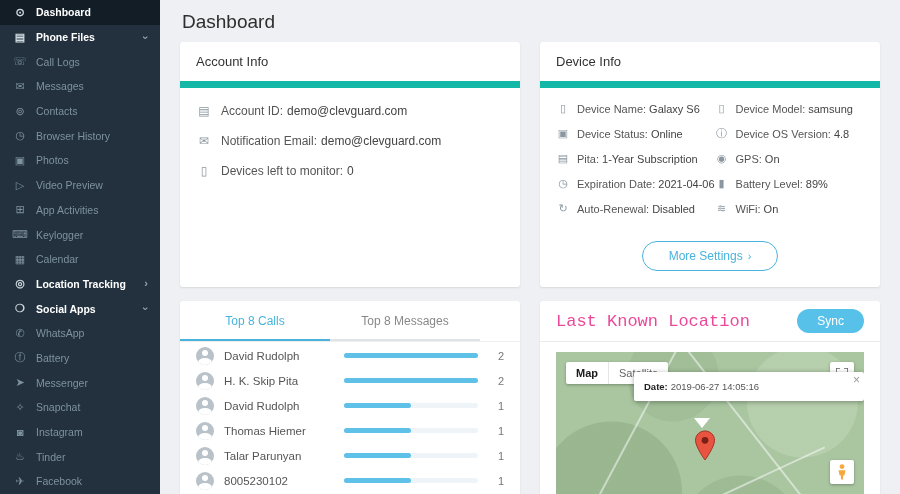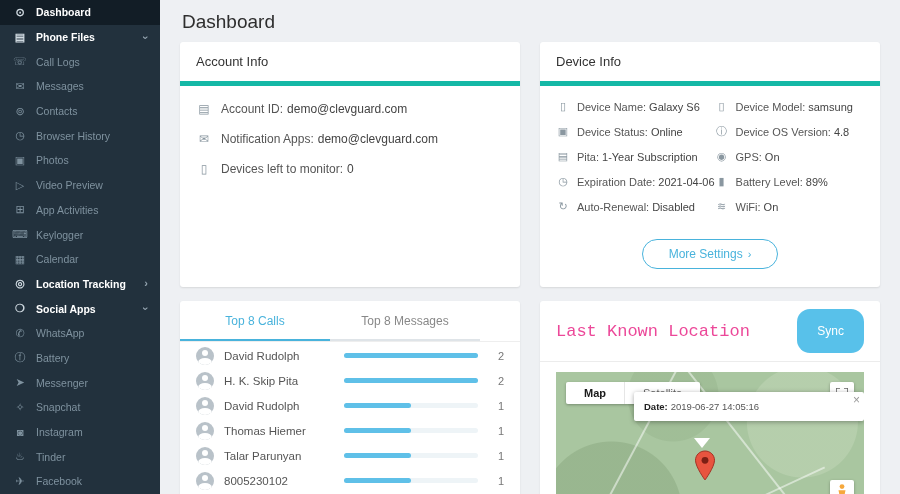--- a/index.html
+++ b/index.html
@@ -21,21 +21,21 @@
 
   
   .main { position:absolute; left:160px; top:0; width:740px; height:494px;
     padding:0 20px; }
   .page-title { font-size:19px; color:#2e2e2e; font-weight:500; padding:11px 2px 9px; }
   .grid { display:grid; grid-template-columns:340px 340px; column-gap:20px; row-gap:14px; }
   .card { background:#fff; border-radius:3px; box-shadow:0 1px 2px rgba(0,0,0,.1);
     overflow:hidden; }
   .card.r1 { height:245px; }
   .card.r2 { height:252px; }
-  .card-h { padding:12px 16px; font-size:13px; color:#333; border-bottom:5px solid #14b8a6; }
+  .card-h { padding:12px 16px; font-size:13px; color:#333; border-bottom:7px solid #14b8a6; }
 
   
   .acc-rows { padding:8px 0; }
   .acc-row { display:flex; align-items:center; padding:8px 16px; font-size:12px; color:#555; }
   .acc-row .ic { color:#8a97a0; width:16px; margin-right:9px; font-size:12px; text-align:center; }
   .acc-row .val { margin-left:4px; color:#444; }
 
   
   .dev-grid { display:flex; padding:8px 8px 0 16px; }
   .dev-col { flex:1; }
@@ -69,36 +69,36 @@
   .bar-fill { position:absolute; left:0; top:0; height:5px; border-radius:3px;
     background:#5fc0e8; }
   .call-count { width:14px; text-align:right; font-size:11px; color:#777; }
   .partial-row { padding:2px 16px 0; }
 
   
   .loc-h { display:flex; align-items:center; justify-content:space-between;
     padding:8px 16px; border-bottom:1px solid #ececec; }
   .loc-title { font-size:17px; color:#ec4899;font-family:Liberation Mono, monospace; }
   .sync-btn { background:#58c1ea; color:#fff; border:none; border-radius:13px;
-    padding:15px 20px; font-size:12px; cursor:pointer; }
+    padding:5px 20px; font-size:12px; cursor:pointer; }
   .map { position:relative; margin:10px 16px; height:200px; overflow:hidden;
     background-color:#a9c6a0;
     background-image:
       radial-gradient(circle at 18% 70%, rgba(140,170,130,.55) 0 70px, transparent 71px),
       radial-gradient(circle at 80% 25%, rgba(190,212,180,.6) 0 55px, transparent 56px),
       radial-gradient(circle at 60% 92%, rgba(145,175,135,.5) 0 60px, transparent 61px),
       radial-gradient(circle at 38% 12%, rgba(150,180,140,.45) 0 45px, transparent 46px); }
   .road { position:absolute; background:rgba(255,255,255,.5); }
   .road.r1 { width:2px; height:300px; left:60px; top:-40px; transform:rotate(28deg); }
   .road.r2 { width:2px; height:320px; left:210px; top:-60px; transform:rotate(-38deg); }
   .road.r3 { width:1.5px; height:260px; left:150px; top:20px; transform:rotate(65deg); }
   .map-ctl { position:absolute; left:10px; top:10px; display:flex;
     box-shadow:0 1px 3px rgba(0,0,0,.3); border-radius:2px; overflow:hidden;
     font-size:11px; cursor:pointer; }
-  .map-btn { background:#fff; padding:5px 18px; color:#666; }
+  .map-btn { background:#fff; padding:5px 10px; color:#666; }
   .map-btn.sel { font-weight:bold; color:#1a1a1a; }
   .map-btn + .map-btn { border-left:1px solid #e6e6e6; }
   .fs-btn { position:absolute; right:10px; top:10px; width:24px; height:24px;
     background:#fff; border-radius:2px; box-shadow:0 1px 3px rgba(0,0,0,.3);
     display:flex; align-items:center; justify-content:center; cursor:pointer; }
   .peg-btn { position:absolute; right:10px; top:108px; width:24px; height:24px;
     background:#fff; border-radius:2px; box-shadow:0 1px 3px rgba(0,0,0,.3);
     display:flex; align-items:center; justify-content:center; cursor:pointer; }
   .iw { position:absolute; left:78px; top:20px; width:230px; background:#fff;
     border-radius:2px; box-shadow:0 1px 5px rgba(0,0,0,.35); padding:7px 18px 7px 10px;
@@ -208,21 +208,21 @@
     <section class="card r1">
       <div class="card-h">Account Info</div>
       <div class="acc-rows">
         <div class="acc-row">
           <span class="ic">▤</span>
           <span>Account ID:</span>
           <span class="val">demo@clevguard.com</span>
         </div>
         <div class="acc-row">
           <span class="ic">✉</span>
-          <span>Notification Apps:</span>
+          <span>Notification Email:</span>
           <span class="val">demo@clevguard.com</span>
         </div>
         <div class="acc-row">
           <span class="ic">▯</span>
           <span>Devices left to monitor:</span>
           <span class="val">0</span>
         </div>
       </div>
     </section>
 

